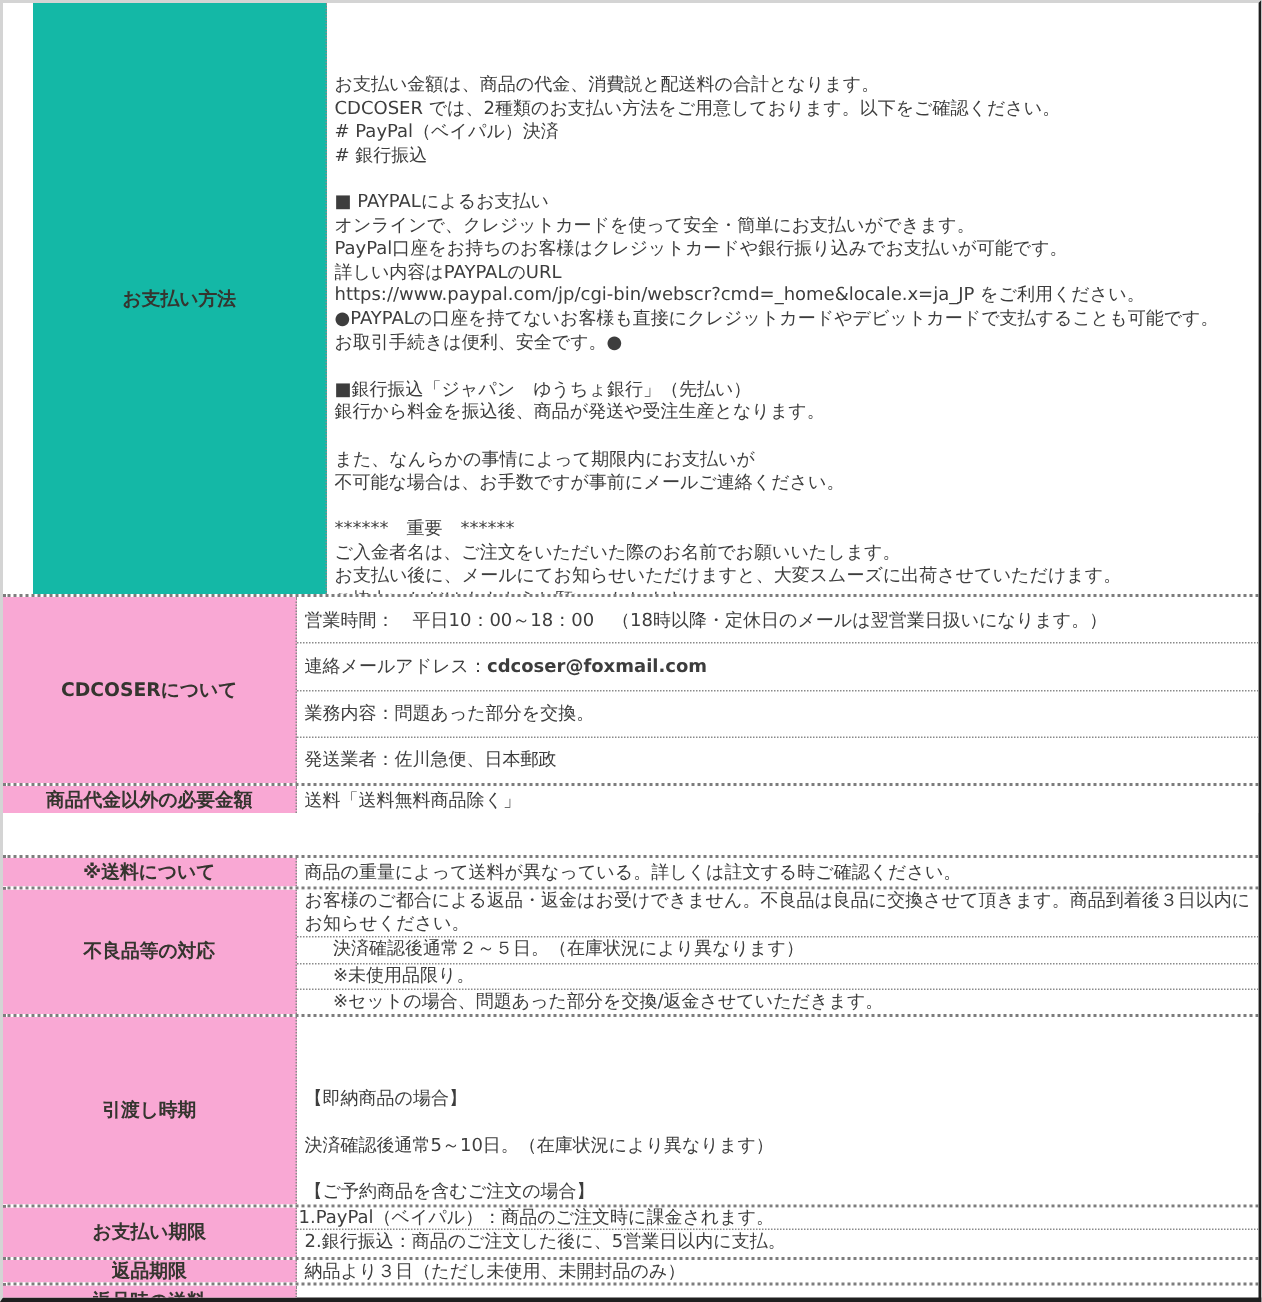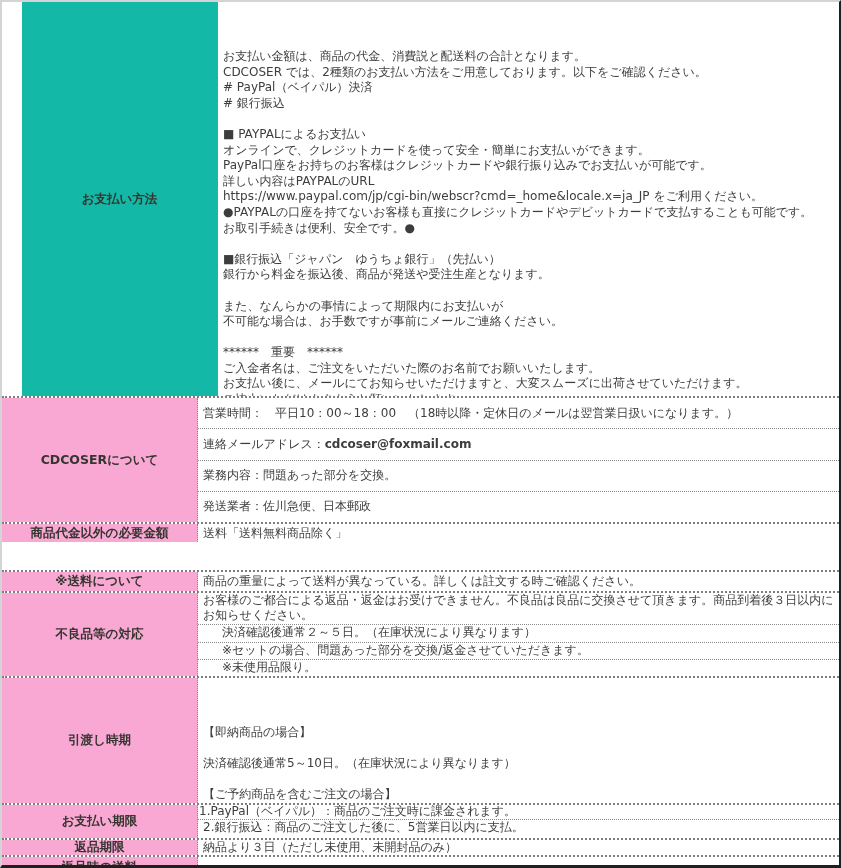--- a/index.html
+++ b/index.html
@@ -120,22 +120,22 @@
     <div class="content">
       <div class="rowcenter">商品の重量によって送料が異なっている。詳しくは註文する時ご確認ください。</div>
     </div>
   </div>
 
   <div class="section h-defective">
     <div class="hdr">不良品等の対応</div>
     <div class="content">
       <div class="drow">お客様のご都合による返品・返金はお受けできません。不良品は良品に交換させて頂きます。商品到着後３日以内にお知らせください。</div>
       <div class="drow">決済確認後通常２～５日。（在庫状況により異なります）</div>
+      <div class="drow">※未使用品限り。</div>
       <div class="drow">※セットの場合、問題あった部分を交換/返金させていただきます。</div>
-      <div class="drow">※未使用品限り。</div>
     </div>
   </div>
 
   <div class="section h-delivery">
     <div class="hdr">引渡し時期</div>
     <div class="content">
       <div class="cell">【即納商品の場合】
 
 決済確認後通常5～10日。（在庫状況により異なります）
 

